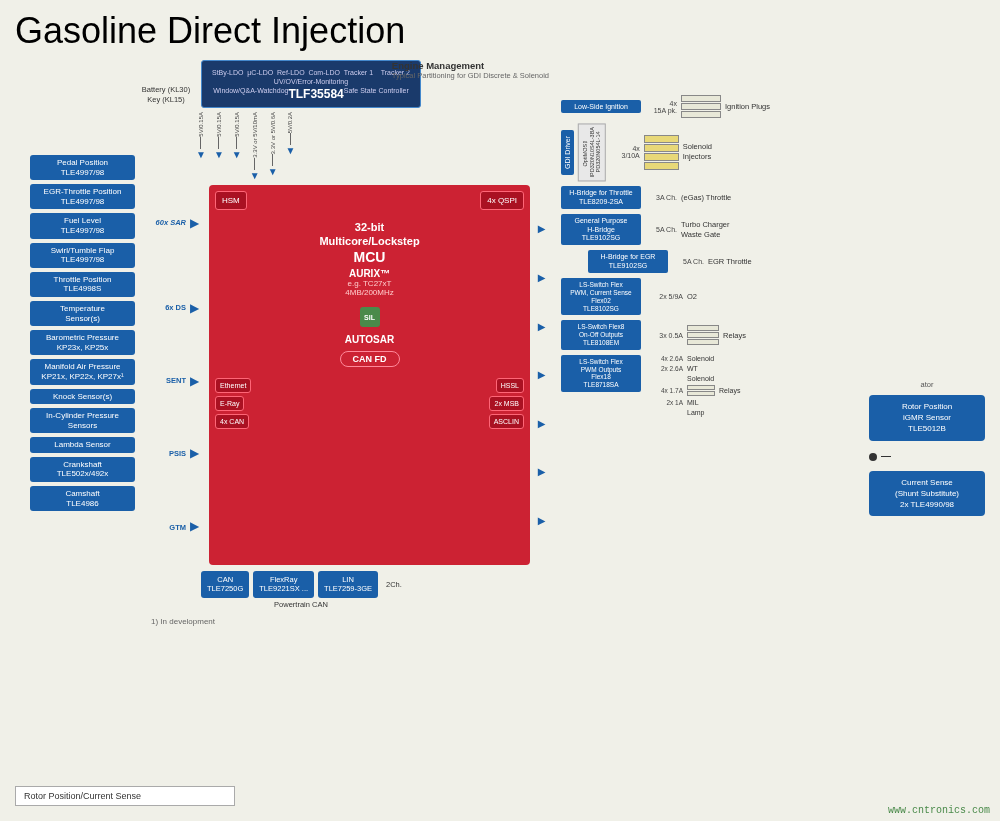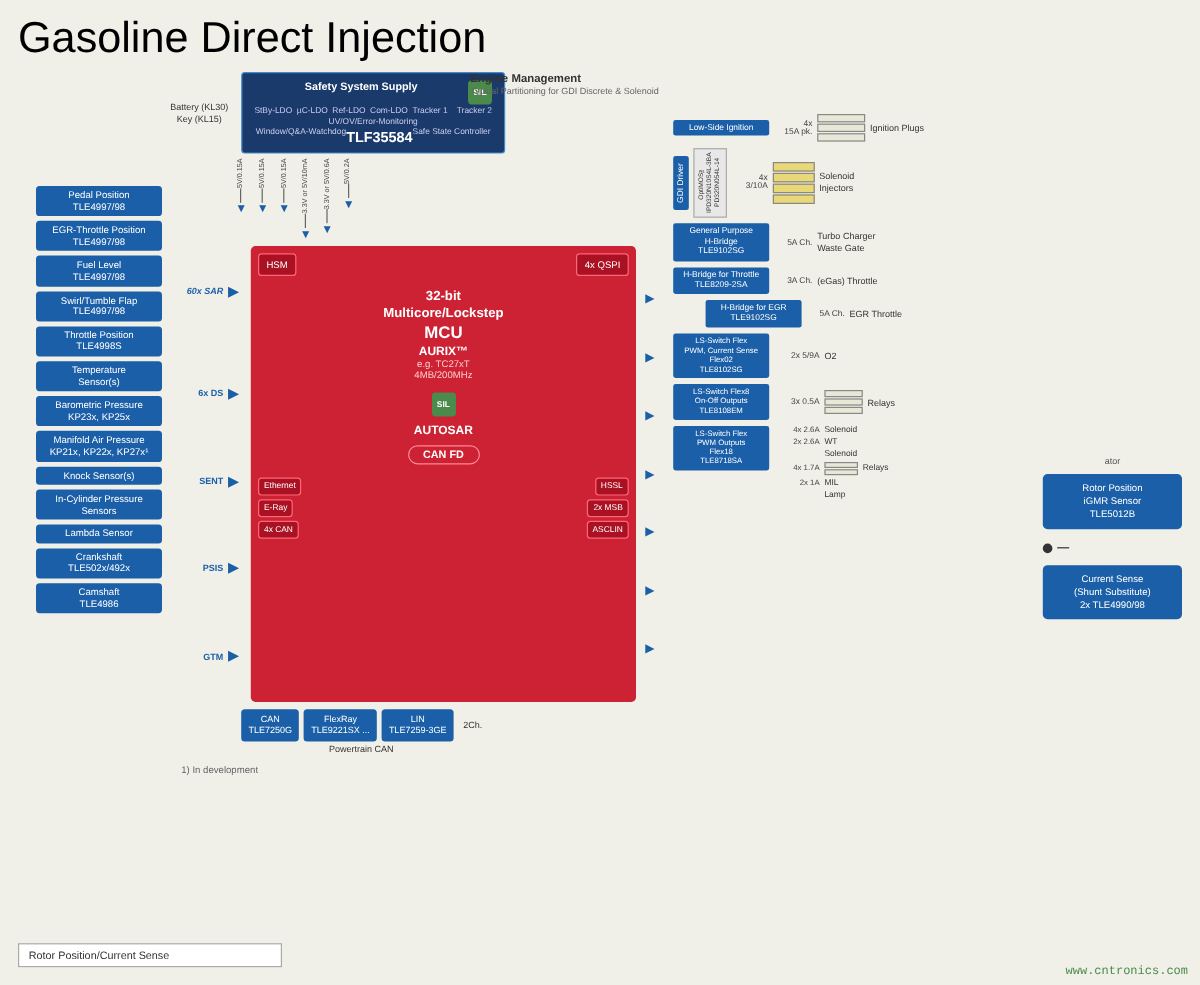--- a/index.html
+++ b/index.html
@@ -178,24 +178,20 @@
       </div>
     </div>
 
     <div class="col-center" style="position:relative; padding:0 6px;">
 
       <div style="display:flex; flex-direction:row; gap:10px; margin-bottom:4px; position:relative;">
 
         <div style="width:50px; font-size:7.5px; color:#333; text-align:center; margin-top:25px; line-height:1.3;">Battery (KL30)<br>Key (KL15)</div>
 
         <div class="safety-box">
-          <div style="display:flex; flex-direction:row; justify-content:space-between; align-items:flex-start;">
-            <div style="font-size:9px; font-weight:bold; color:white; flex:1; text-align:center;">Safety System Supply</div>
-            <div class="sil-badge">SIL</div>
-          </div>
           <div style="display:flex; flex-direction:row; justify-content:space-between; font-size:7px; color:#cce; margin-top:2px;">
             <span>StBy-LDO</span>
             <span>µC-LDO</span>
             <span>Ref-LDO</span>
             <span>Com-LDO</span>
             <span>Tracker 1</span>
               <br>
             <span>Tracker 2</span>
           </div>
           <div style="font-size:7px; color:#cce; text-align:center; margin:2px 0;">UV/OV/Error-Monitoring</div>
@@ -346,29 +342,29 @@
             <div style="width:35px; height:8px; background:#e8d878; border:1px solid #888;"></div>
             <div style="width:35px; height:8px; background:#e8d878; border:1px solid #888;"></div>
             <div style="width:35px; height:8px; background:#e8d878; border:1px solid #888;"></div>
             <div style="width:35px; height:8px; background:#e8d878; border:1px solid #888;"></div>
           </div>
           <div style="font-size:7.5px; color:#333; line-height:1.3;">Solenoid<br>Injectors</div>
         </div>
       </div>
 
       <div style="display:flex; flex-direction:row; align-items:center; gap:4px; margin-bottom:5px;">
+        <div style="background:#1a5fa8; color:white; font-size:7px; padding:3px 5px; border-radius:2px; text-align:center; width:80px; line-height:1.2;">H-Bridge for Throttle<br>TLE8209-2SA</div>
+        <div style="font-size:7px; color:#444; width:32px; text-align:right;">3A Ch.</div>
+        <div style="font-size:7.5px; color:#333;">(eGas) Throttle</div>
+      </div>
+
+      <div style="display:flex; flex-direction:row; align-items:center; gap:4px; margin-bottom:5px;">
         <div style="background:#1a5fa8; color:white; font-size:7px; padding:3px 5px; border-radius:2px; text-align:center; width:80px; line-height:1.2;">General Purpose<br>H-Bridge<br>TLE9102SG</div>
         <div style="font-size:7px; color:#444; width:32px; text-align:right;">5A Ch.</div>
         <div style="font-size:7.5px; color:#333; line-height:1.3;">Turbo Charger<br>Waste Gate</div>
-      </div>
-
-      <div style="display:flex; flex-direction:row; align-items:center; gap:4px; margin-bottom:5px;">
-        <div style="background:#1a5fa8; color:white; font-size:7px; padding:3px 5px; border-radius:2px; text-align:center; width:80px; line-height:1.2;">H-Bridge for Throttle<br>TLE8209-2SA</div>
-        <div style="font-size:7px; color:#444; width:32px; text-align:right;">3A Ch.</div>
-        <div style="font-size:7.5px; color:#333;">(eGas) Throttle</div>
       </div>
 
       <div style="display:flex; flex-direction:row; align-items:center; gap:4px; margin-bottom:5px;padding-left:27px;">
         <div style="background:#1a5fa8; color:white; font-size:7px; padding:3px 5px; border-radius:2px; text-align:center; width:80px; line-height:1.2;">H-Bridge for EGR<br>TLE9102SG</div>
         <div style="font-size:7px; color:#444; width:32px; text-align:right;">5A Ch.</div>
         <div style="font-size:7.5px; color:#333;">EGR Throttle</div>
       </div>
 
       <div style="display:flex; flex-direction:row; align-items:center; gap:4px; margin-bottom:5px;">
         <div style="background:#1a5fa8; color:white; font-size:6.5px; padding:3px 5px; border-radius:2px; text-align:center; width:80px; line-height:1.2;">LS-Switch Flex<br>PWM, Current Sense<br>Flex02<br>TLE8102SG</div>

